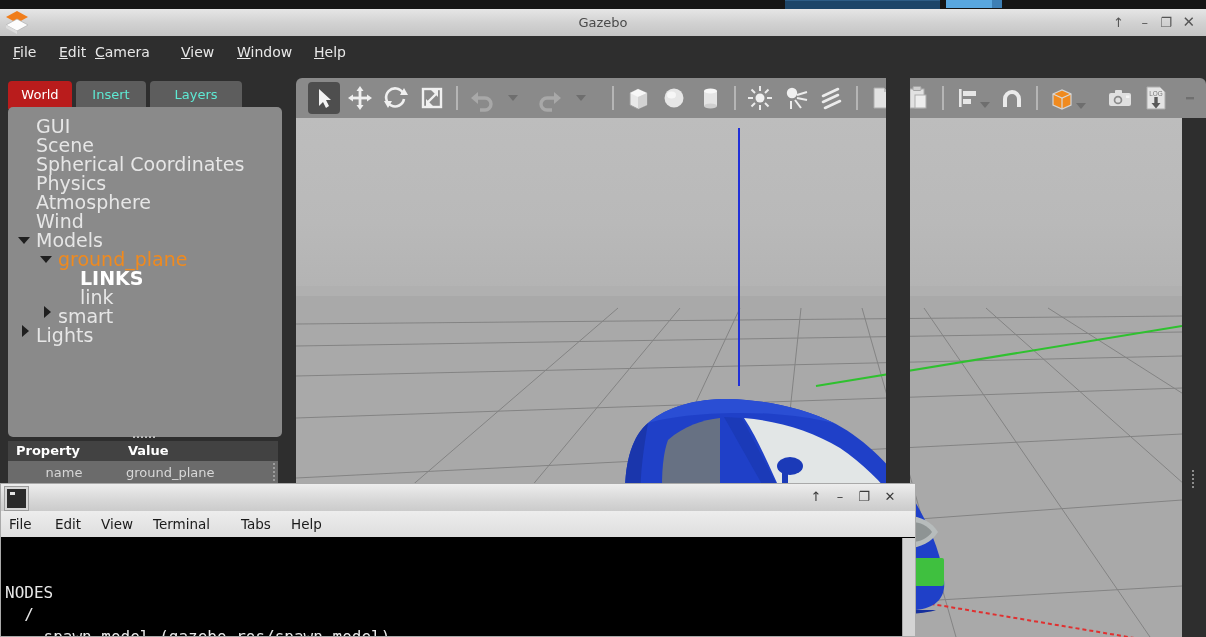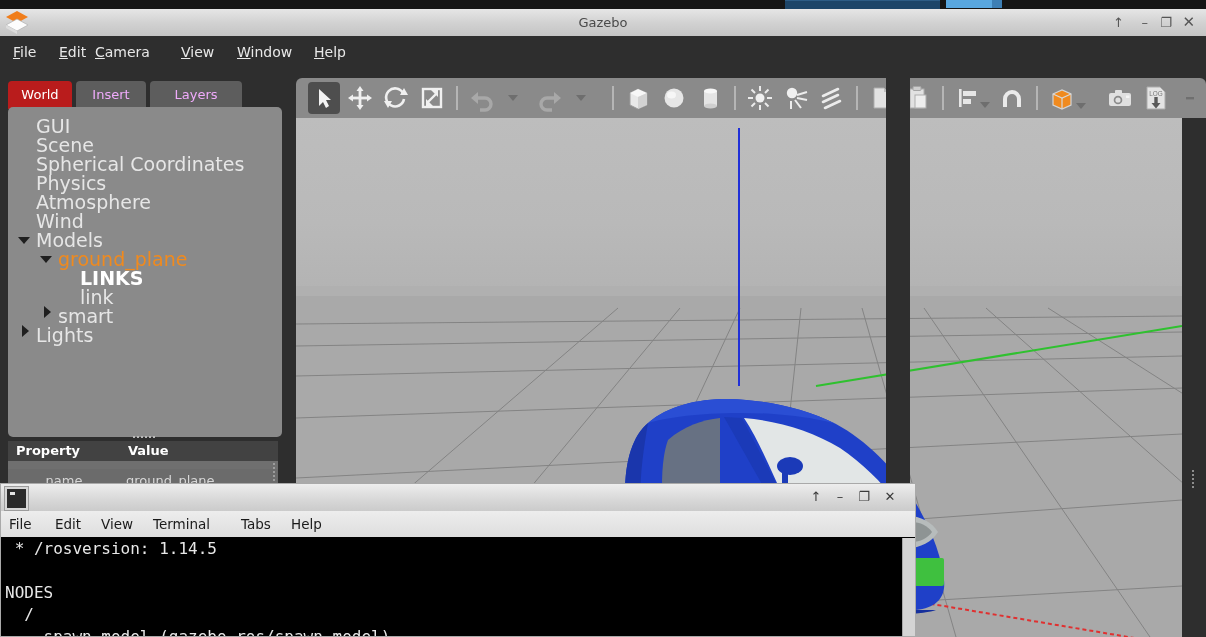--- a/index.html
+++ b/index.html
@@ -28,39 +28,39 @@
 
   .gz-menubar{position:absolute;left:0;top:36px;width:1206px;height:33px;background:#2e2e2e;}
   .menu-item{position:absolute;top:0;height:33px;line-height:33px;color:#e8e8e8;font-size:14px;padding:0 9px;}
   .menu-item u{text-decoration:underline;}
 
   .gz-body{position:absolute;left:0;top:69px;width:1206px;height:568px;background:#2e2e2e;}
 
   
   .panel{position:absolute;left:0;top:0;width:288px;height:568px;}
   .tabs{position:absolute;left:8px;top:12px;height:28px;}
-  .tab{position:absolute;top:0;height:28px;line-height:27px;font-size:13px;color:#f0abfc;
+  .tab{position:absolute;top:0;height:28px;line-height:27px;font-size:13px;color:#5eead4;
        text-align:center;border-radius:4px 4px 0 0;}
   .tab.active{background:#b91c1c;color:#fff;}
   .tab.idle{background:#5d5d5d;}
   .tree-box{position:absolute;left:8px;top:38px;width:274px;height:330px;background:#8a8a8a;border-radius:5px;}
   .tree-item{position:absolute;height:19px;line-height:19px;font-size:19px;color:#e6e6e6;white-space:nowrap;}
   .tree-item.orange{color:#f08a1e;}
   .tree-item.bold{font-weight:bold;color:#ffffff;}
   .arrow{position:absolute;width:0;height:0;}
   .arrow.down{border-left:6px solid transparent;border-right:6px solid transparent;border-top:7px solid #1f1f1f;}
   .arrow.right{border-top:6px solid transparent;border-bottom:6px solid transparent;border-left:7px solid #1f1f1f;}
 
   .grip{position:absolute;left:132px;top:366px;width:28px;height:4px;}
   .grip i{float:left;width:2px;height:2px;margin:1px 1px;background:#b8b8b8;display:block;}
 
   .prop-table{position:absolute;left:8px;top:372px;width:270px;height:112px;background:#6f6f6f;overflow:hidden;}
   .prop-head{position:absolute;left:0;top:0;width:270px;height:20px;background:#424242;}
   .prop-head span{position:absolute;top:0;height:20px;line-height:20px;font-size:13px;font-weight:bold;color:#fff;}
-  .prow{position:absolute;left:0;width:270px;height:23px;border-bottom:1px solid #3a3a3a;margin-top:8px;}
+  .prow{position:absolute;left:0;width:270px;height:23px;border-bottom:1px solid #3a3a3a;}
   .prow.alt{background:#7b7b7b;}
   .prow.dim{background:#6b6b6b;}
   .pkey{position:absolute;left:0;width:112px;height:23px;line-height:23px;text-align:center;font-size:13px;color:#d6d6d6;}
   .pval{position:absolute;left:118px;height:23px;line-height:23px;font-size:13px;color:#d8d8d8;}
   .cbx{position:absolute;left:120px;top:4px;width:14px;height:14px;background:#fff;border:1px solid #555;}
   .cbx.on::after{content:"";position:absolute;left:3px;top:0px;width:4px;height:8px;border:solid #111;border-width:0 2px 2px 0;transform:rotate(42deg);}
   .pval.ind{left:140px;}
   .vscroll{position:absolute;right:1px;top:20px;width:7px;height:92px;}
   .vscroll i{display:block;width:2px;height:2px;margin:2px auto;background:#9c9c9c;}
 
@@ -528,21 +528,20 @@
     </div>
     <div class="term-menubar">
       <div class="tm-item" style="left:8px">File</div>
       <div class="tm-item" style="left:54px">Edit</div>
       <div class="tm-item" style="left:100px">View</div>
       <div class="tm-item" style="left:152px">Terminal</div>
       <div class="tm-item" style="left:240px">Tabs</div>
       <div class="tm-item" style="left:290px">Help</div>
     </div>
     <div class="term-screen">
-      <div class="tline" style="top:1px"> * /rosversion: 1.14.5</div>
       <div class="tline" style="top:23px"></div>
       <div class="tline" style="top:45px">NODES</div>
       <div class="tline" style="top:67px">  /</div>
       <div class="tline" style="top:89px">    spawn_model (gazebo_ros/spawn_model)</div>
     </div>
     <div class="term-sb"></div>
   </div>
 
 </div>
 

